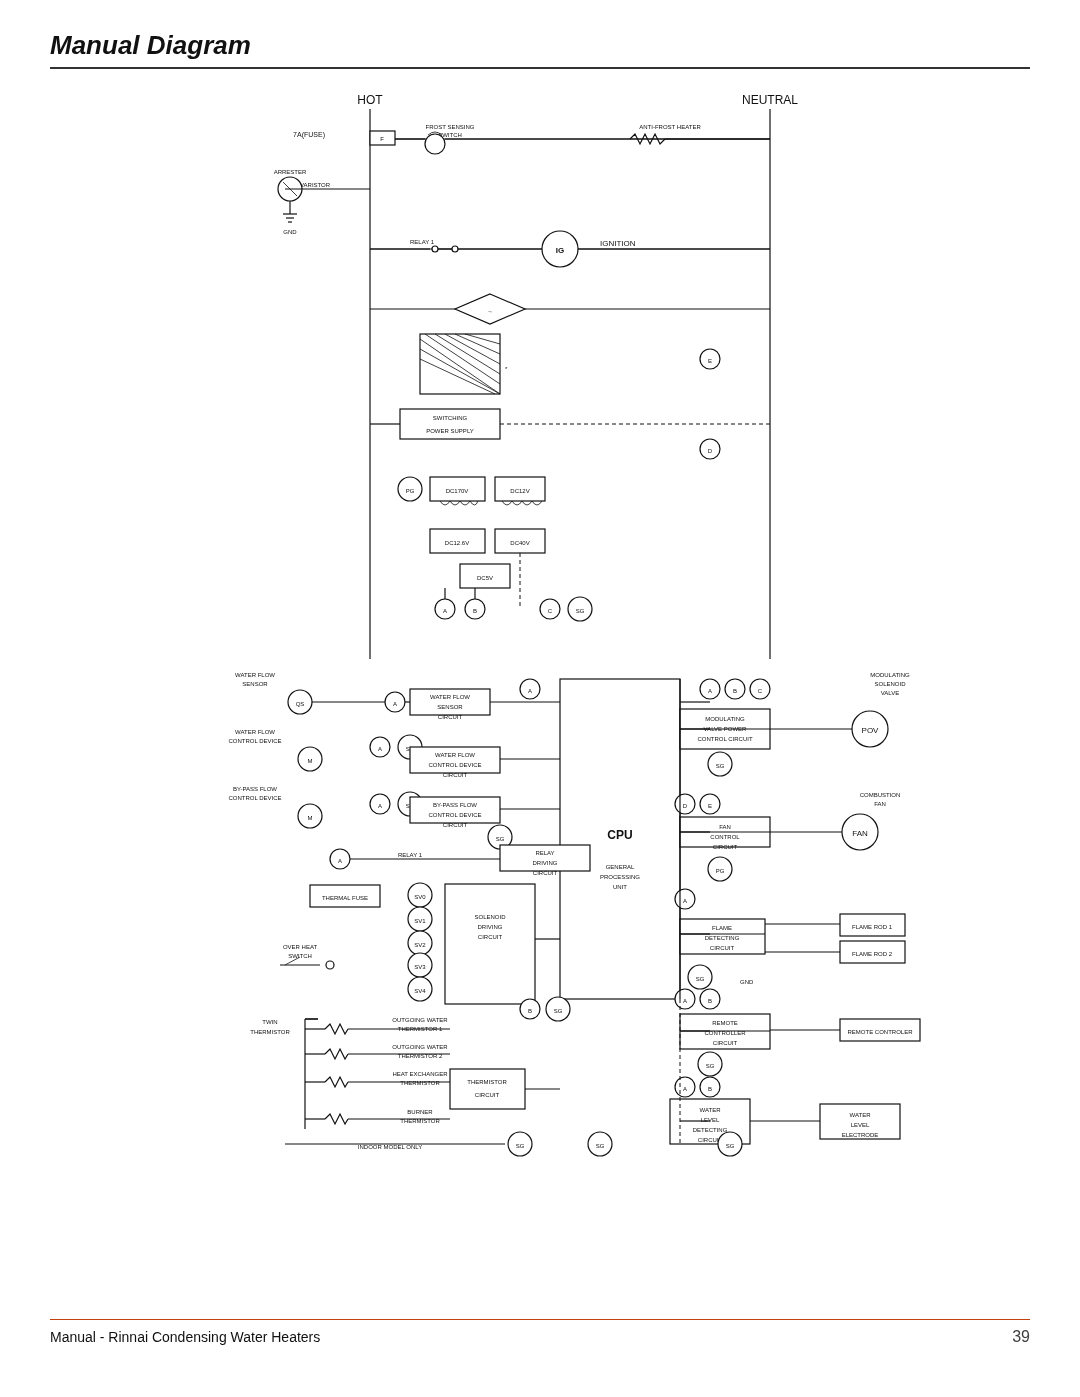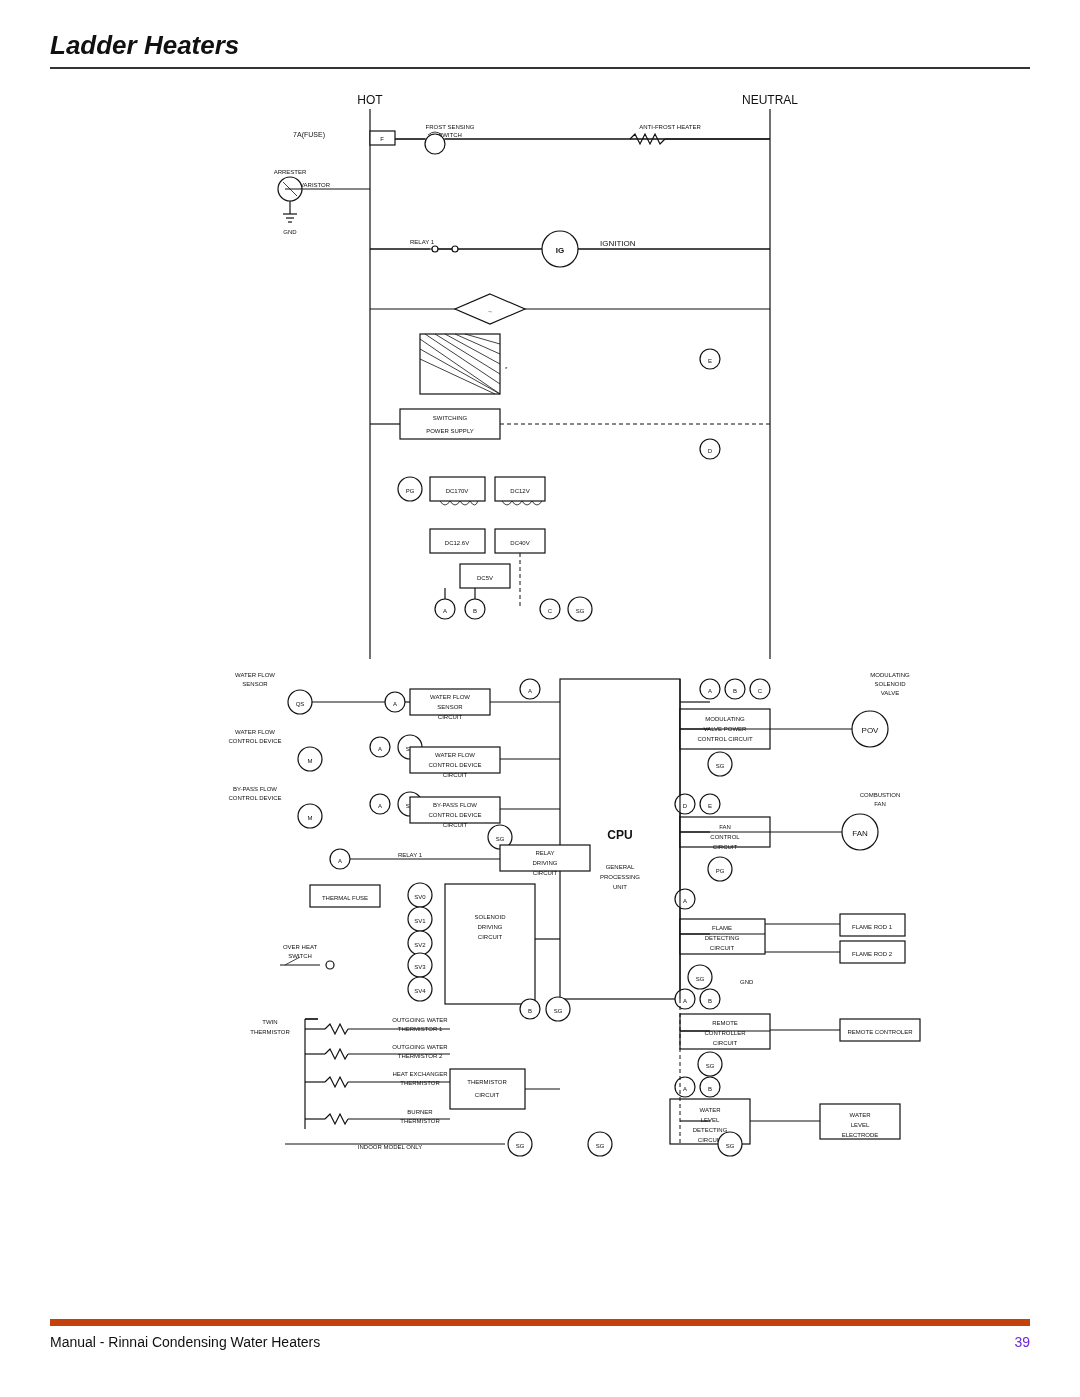--- a/index.html
+++ b/index.html
@@ -40,37 +40,37 @@
     }
     svg.ladder-diagram {
       width: 100%;
       height: 100%;
     }
     .page-footer {
       display: flex;
       justify-content: space-between;
       align-items: center;
       margin-top: 10px;
-      border-top: 7px solid #c2410c;
+      border-top: 1px solid #c2410c;
       padding-top: 8px;
     }
     .footer-title {
       font-size: 14px;
       color: #111;
     }
     .footer-page {
-      font-size: 14px;
-      color: #6d28d9;
+      font-size: 16px;
+      color: #404040;
     }
   </style>
 </head>
 <body>
 
 <div class="page-container">
-  <span class="page-title">Ladder Heaters</span>
+  <span class="page-title">Manual Diagram</span>
 
   <div class="diagram-area">
     <div class="diagram-svg-container">
       <svg class="ladder-diagram" viewBox="0 0 960 1230" xmlns="http://www.w3.org/2000/svg">
 
         <rect width="960" height="1230" fill="white"></rect>
 
         <defs>
           <style>
             .lbl { font-family: Arial, sans-serif; font-size: 7px; fill: #111; }

